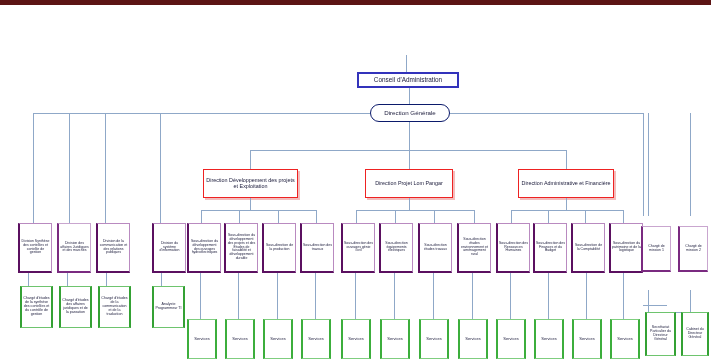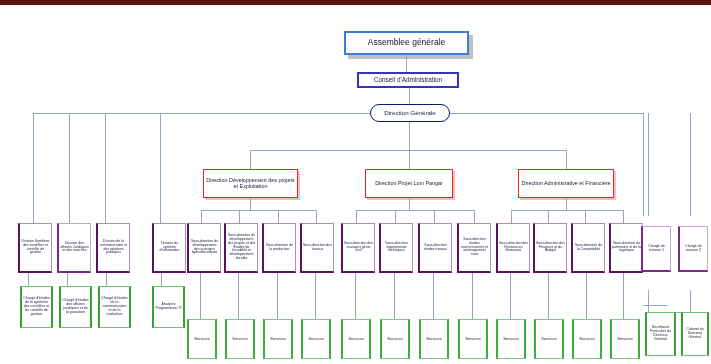--- a/index.html
+++ b/index.html
@@ -100,23 +100,20 @@
   .ln-v { width: 1px; }
   .ln-h { height: 1px; }
 </style>
 </head>
 <body>
 
 <div id="canvas">
 
   <div class="topbar"></div>
 
-  <div class="node n-assembly" style="left:344px; top:31px; width:125px; height:24px;">
-    <span>Assemblee générale</span>
-  </div>
 
   <div class="node n-conseil" style="left:357px; top:72px; width:102px; height:16px;">
     <span>Conseil d'Administration</span>
   </div>
 
   <div class="node n-dg" style="left:370px; top:104px; width:80px; height:18px;">
     <span>Direction  Générale</span>
   </div>
 
   <div class="ln ln-v" style="left:406px; top:55px; height:17px;"></div>

